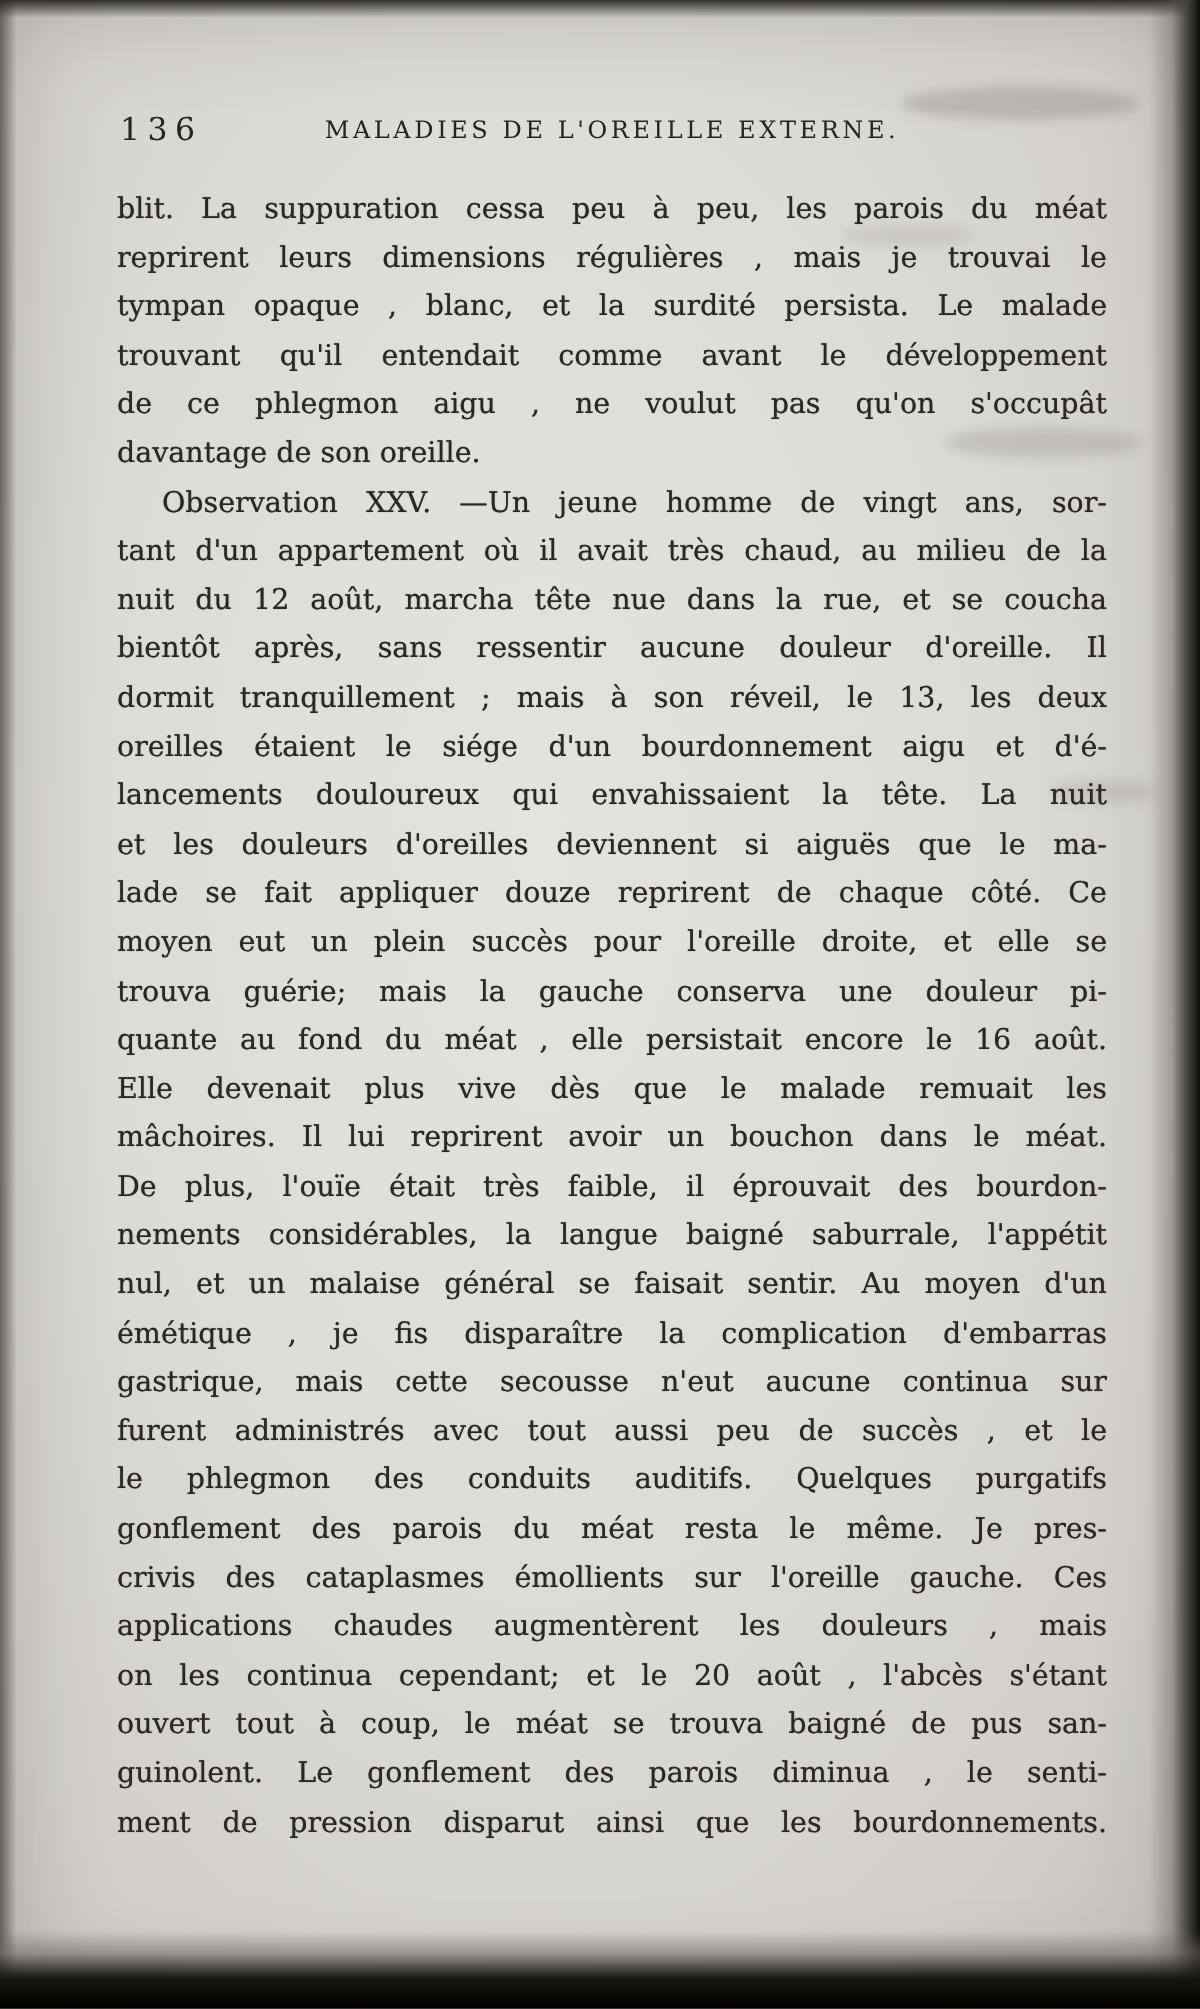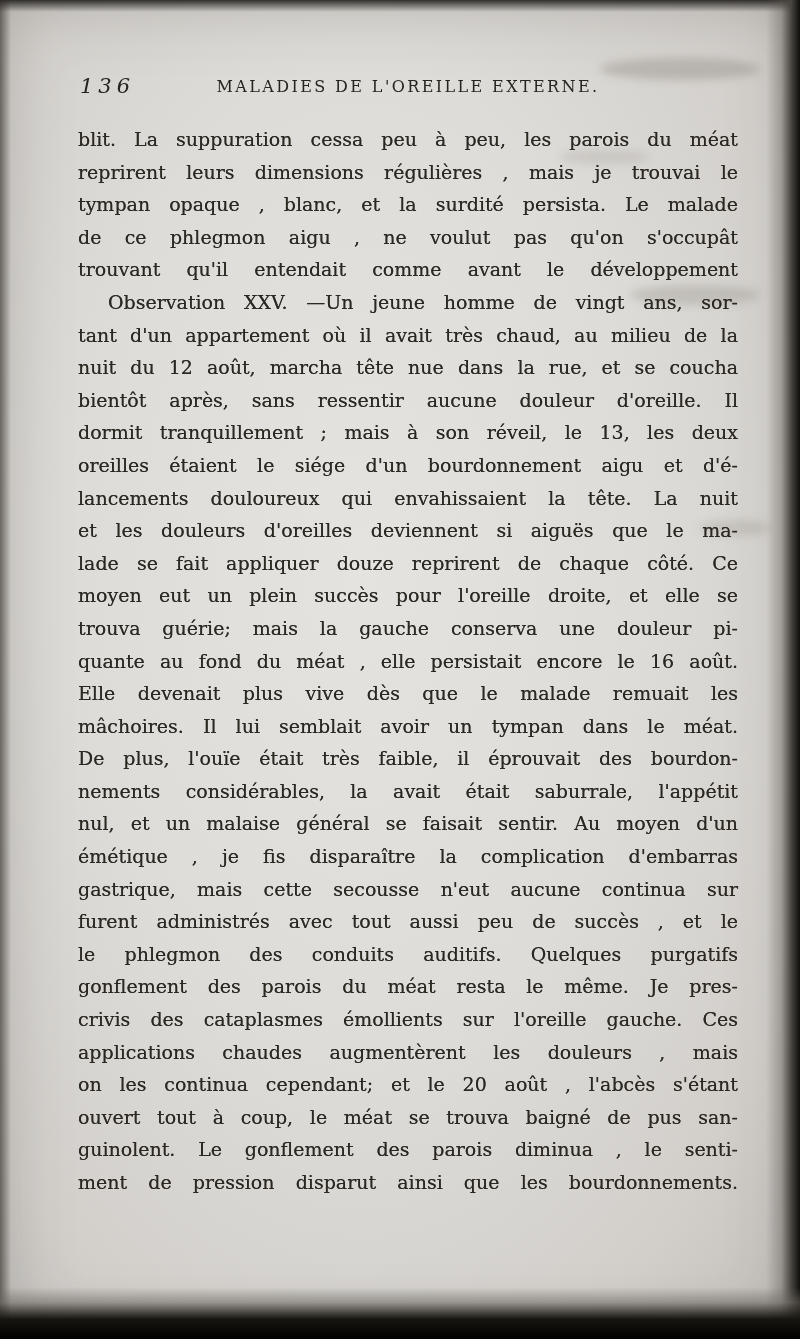--- a/index.html
+++ b/index.html
@@ -39,21 +39,21 @@
   .smudge.s1 { left: 600px; top: 58px;  width: 160px; height: 22px; background: rgba(110,104,96,.28); }
   .smudge.s2 { left: 630px; top: 285px; width: 130px; height: 20px; background: rgba(110,104,96,.22); }
   .smudge.s3 { left: 700px; top: 520px; width: 70px;  height: 16px; background: rgba(110,104,96,.18); }
   .smudge.s4 { left: 560px; top: 150px; width: 90px;  height: 14px; background: rgba(110,104,96,.15); }
 
   .content { position: absolute; left: 78px; top: 72px; width: 660px; }
 
   .page-head { position: relative; height: 42px; }
   .pagenum {
     position: absolute; left: 2px; top: 2px;
-    font-size: 21px; letter-spacing: 5px; color: #262320; font-style: italic;
+    font-size: 21px; letter-spacing: 5px; color: #262320;
   }
   .running-head {
     position: absolute; left: 0; right: 0; top: 5px;
     text-align: center;
     font-size: 16px; font-weight: normal; letter-spacing: 2.4px;
     color: #262320;
     white-space: nowrap;
   }
 
   .bodytext {
@@ -89,41 +89,42 @@
       <span class="pagenum">136</span>
       <span class="running-head">MALADIES DE L'OREILLE EXTERNE.</span>
     </div>
 
     <div class="bodytext">
 
       <div class="para">
         <div class="ln">blit. La suppuration cessa peu à peu, les parois du méat</div>
         <div class="ln">reprirent leurs dimensions régulières , mais je trouvai le</div>
         <div class="ln">tympan opaque , blanc, et la surdité persista. Le malade</div>
+        <div class="ln">trouvant qu'il entendait comme avant le développement</div>
         <div class="ln">de ce phlegmon aigu , ne voulut pas qu'on s'occupât</div>
-        <div class="ln">trouvant qu'il entendait comme avant le développement</div>
+        <div class="ln last">davantage de son oreille.</div>
       </div>
 
       <div class="para">
         <div class="ln indent"><span class="lead">Observation XXV.</span><span> —Un jeune homme de vingt ans, sor-</span></div>
         <div class="ln">tant d'un appartement où il avait très chaud, au milieu de la</div>
         <div class="ln">nuit du 12 août, marcha tête nue dans la rue, et se coucha</div>
         <div class="ln">bientôt après, sans ressentir aucune douleur d'oreille. Il</div>
         <div class="ln">dormit tranquillement ; mais à son réveil, le 13, les deux</div>
         <div class="ln">oreilles étaient le siége d'un bourdonnement aigu et d'é-</div>
         <div class="ln">lancements douloureux qui envahissaient la tête. La nuit</div>
         <div class="ln">et les douleurs d'oreilles deviennent si aiguës que le ma-</div>
         <div class="ln">lade se fait appliquer douze reprirent de chaque côté. Ce</div>
         <div class="ln">moyen eut un plein succès pour l'oreille droite, et elle se</div>
         <div class="ln">trouva guérie; mais la gauche conserva une douleur pi-</div>
         <div class="ln">quante au fond du méat , elle persistait encore le 16 août.</div>
         <div class="ln">Elle devenait plus vive dès que le malade remuait les</div>
-        <div class="ln">mâchoires. Il lui semblait avoir un tympan dans le méat.</div>
+        <div class="ln">mâchoires. Il lui reprirent avoir un bouchon dans le méat.</div>
         <div class="ln">De plus, l'ouïe était très faible, il éprouvait des bourdon-</div>
-        <div class="ln">nements considérables, la avait était saburrale, l'appétit</div>
+        <div class="ln">nements considérables, la langue baigné saburrale, l'appétit</div>
         <div class="ln">nul, et un malaise général se faisait sentir. Au moyen d'un</div>
         <div class="ln">émétique , je fis disparaître la complication d'embarras</div>
         <div class="ln">gastrique, mais cette secousse n'eut aucune continua sur</div>
         <div class="ln">furent administrés avec tout aussi peu de succès , et le</div>
         <div class="ln">le phlegmon des conduits auditifs. Quelques purgatifs</div>
         <div class="ln">gonflement des parois du méat resta le même. Je pres-</div>
         <div class="ln">crivis des cataplasmes émollients sur l'oreille gauche. Ces</div>
         <div class="ln">applications chaudes augmentèrent les douleurs , mais</div>
         <div class="ln">on les continua cependant; et le 20 août , l'abcès s'étant</div>
         <div class="ln">ouvert tout à coup, le méat se trouva baigné de pus san-</div>

